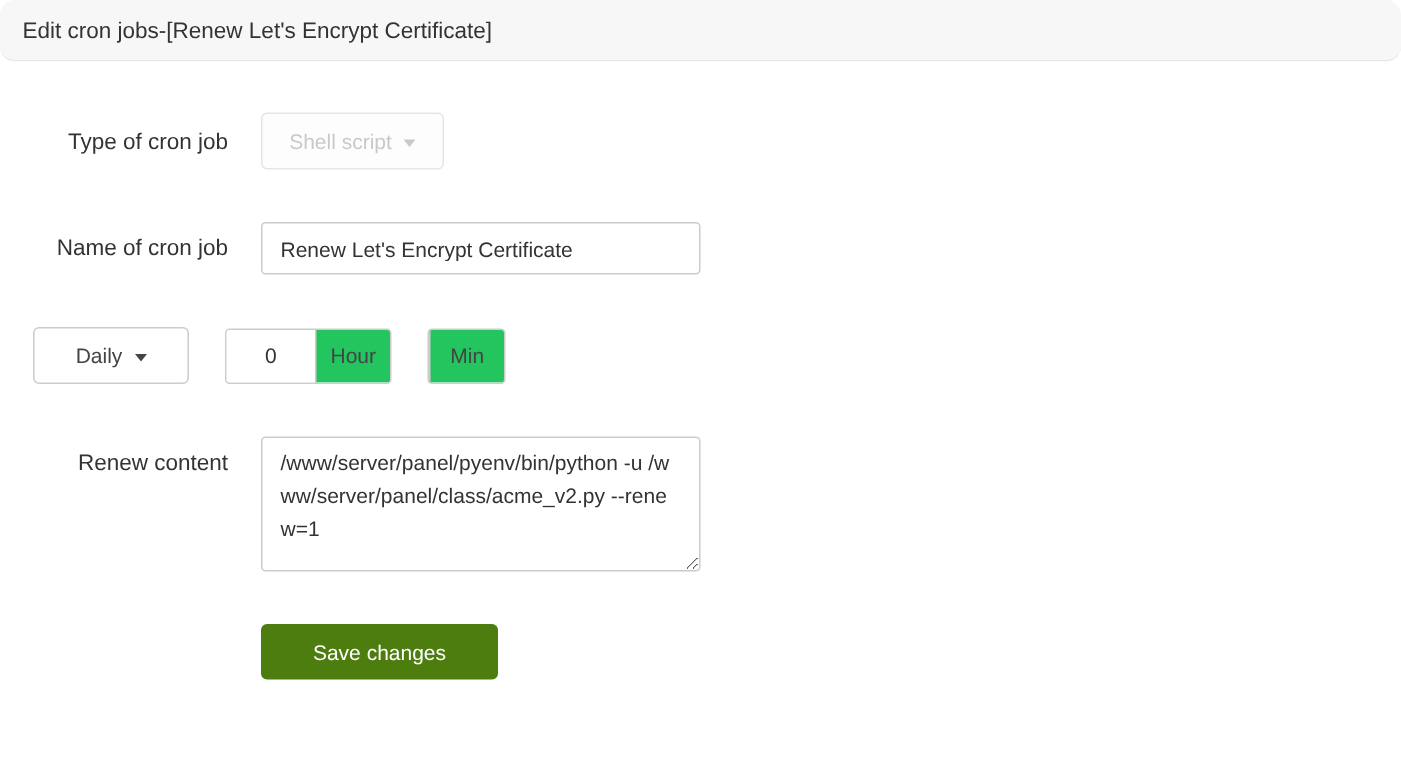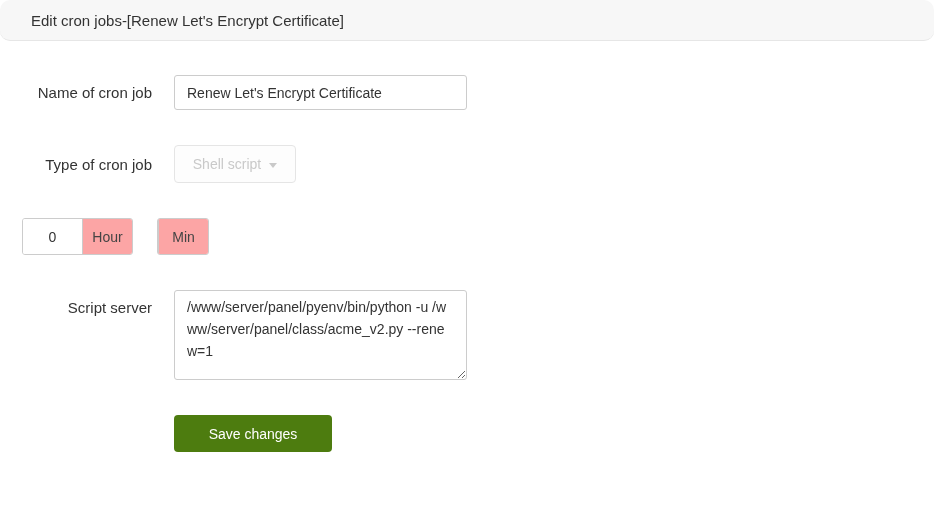--- a/index.html
+++ b/index.html
@@ -10,21 +10,21 @@
     font-family: "Liberation Sans", sans-serif;
     color: #333;
     overflow: hidden;
   }
   .dialog-header {
     height: 41px;
     background: #f7f7f7;
     border-bottom: 1px solid #e6e6e6;
     display: flex;
     align-items: center;
-    padding: 0 31px;
+    padding: 0 15px;
     font-size: 15px;
     color: #333;
     border-radius: 10px;
   }
   .form-area { padding-top: 34px; }
   .form-row {
     display: flex;
     align-items: center;
     margin-bottom: 35px;
   }
@@ -99,21 +99,21 @@
     border: none;
     outline: none;
     text-align: center;
     font-size: 14px;
     color: #333;
     font-family: inherit;
     background: #fff;
   }
   .input-addon {
     width: 50px;
-    background: #fca5a5;
+    background: #22c55e;
     border-left: 1px solid #ccc;
     display: flex;
     align-items: center;
     justify-content: center;
     font-size: 14px;
     color: #444;
   }
   .script-textarea {
     width: 293px;
     height: 90px;
@@ -145,50 +145,54 @@
 </head>
 <body>
 
 <div class="dialog-header">
   <span>Edit cron jobs-[Renew Let's Encrypt Certificate]</span>
 </div>
 
 <div class="form-area">
 
   <div class="form-row">
-    <div class="form-label">Name of cron job</div>
-    <div class="form-controls">
-      <input class="text-input" type="text" value="Renew Let's Encrypt Certificate" style="">
-    </div>
-  </div>
-
-  <div class="form-row">
     <div class="form-label">Type of cron job</div>
     <div class="form-controls">
       <button class="btn-dropdown btn-type disabled" disabled="">
         <span>Shell script</span>
         <span class="caret"></span>
       </button>
     </div>
   </div>
 
   <div class="form-row">
-    <div class="form-controls">
+    <div class="form-label">Name of cron job</div>
+    <div class="form-controls">
+      <input class="text-input" type="text" value="Renew Let's Encrypt Certificate" style="">
+    </div>
+  </div>
+
+  <div class="form-row">
+    <div class="form-controls">
+      <button class="btn-dropdown btn-period">
+        <span>Daily</span>
+        <span class="caret"></span>
+      </button>
       <div class="input-group">
         <input type="text" value="0" style="">
         <div class="input-addon">Hour</div>
       </div>
       <div class="input-group">
         <div class="input-addon">Min</div>
       </div>
     </div>
   </div>
 
   <div class="form-row align-top">
-    <div class="form-label">Script server</div>
+    <div class="form-label">Renew content</div>
     <div class="form-controls">
       <textarea class="script-textarea" style="">/www/server/panel/pyenv/bin/python -u /www/server/panel/class/acme_v2.py --renew=1</textarea>
     </div>
   </div>
 
   <div class="form-row button-row">
     <button class="save-btn">Save changes</button>
   </div>
 
 </div>

